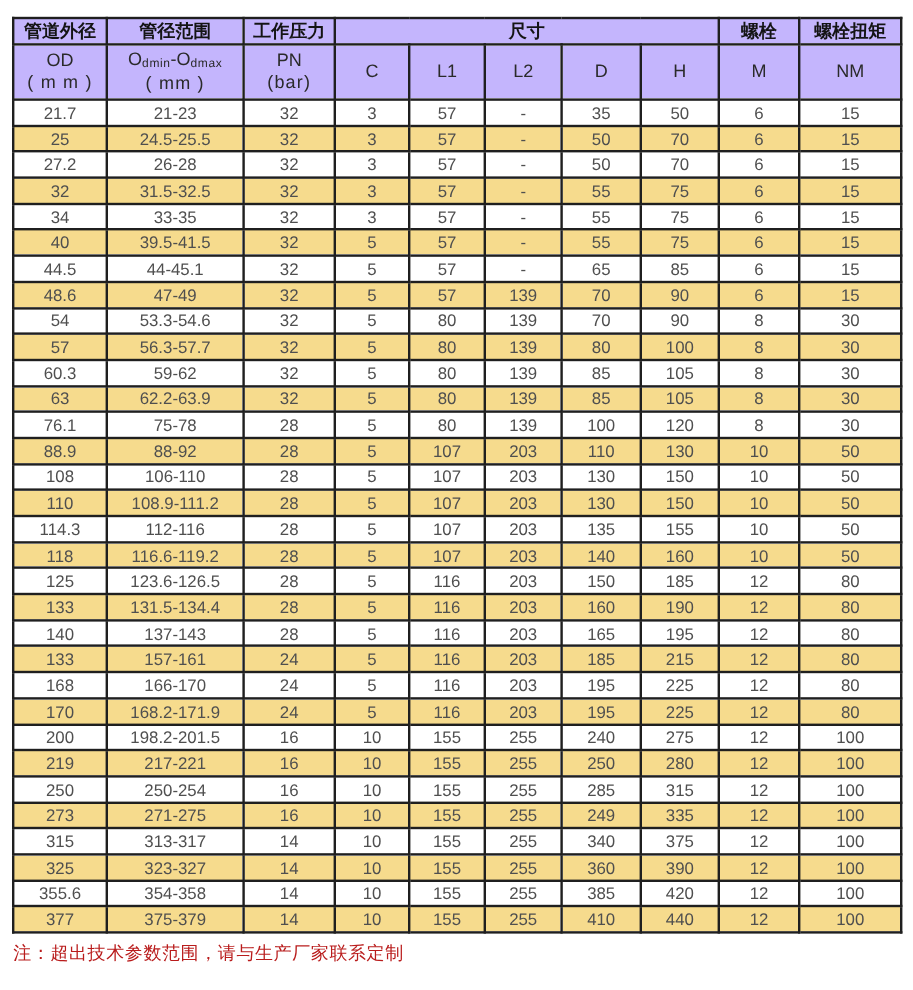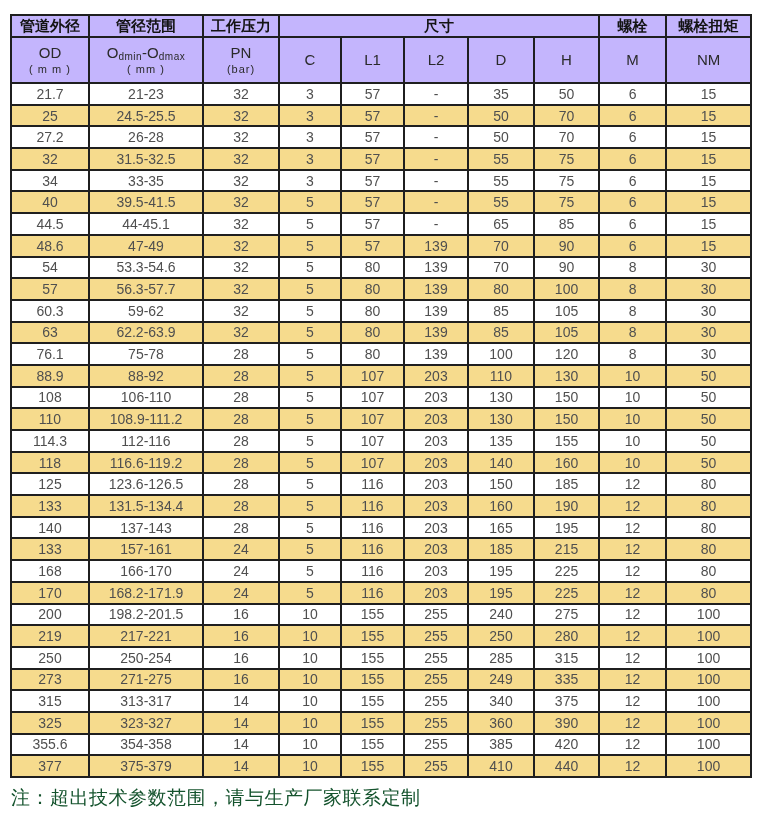--- a/index.html
+++ b/index.html
@@ -11,29 +11,29 @@
   .table-wrap{position:absolute;left:10px;top:14px;width:741px;}
   table{border-collapse:collapse;table-layout:fixed;width:740px;}
   th,td{
     border:2px solid #1f1f1f;text-align:center;vertical-align:middle;
     padding:0;overflow:hidden;white-space:nowrap;
   }
   thead th{background:#c4b5fd;}
   th.gh{height:20px;font-size:15px;font-weight:bold;color:#141414;}
   th.sh{height:44px;font-weight:normal;color:#2a2a2a;margin-left:48px;}
   .sh .top{font-size:15px;line-height:1.25;}
-  .sh .bottom{font-size:11px;line-height:1.2;letter-spacing:1px;}
+  .sh .bottom{font-size:15px;line-height:1.2;letter-spacing:1px;}
   .sh .big-o{font-size:15px;}
   .sh .sub{font-size:10px;vertical-align:-2px;letter-spacing:.5px;}
   tbody td{height:19.7px;font-size:14px;color:#4f4f4f;background:#ffffff;}
   tbody tr.alt td{background:#f6db8d;}
   .note{
     position:absolute;left:11px;top:785px;width:740px;
     font-family:"Liberation Serif","DejaVu Serif",serif;
-    font-size:19px;color:#14532d;letter-spacing:.5px;
+    font-size:15px;color:#b91c1c;letter-spacing:.5px;
   }
 </style>
 </head>
 <body>
 
 <div class="table-wrap">
   <table>
     <colgroup>
       <col style="width:78px">
         <col style="width:114px">

